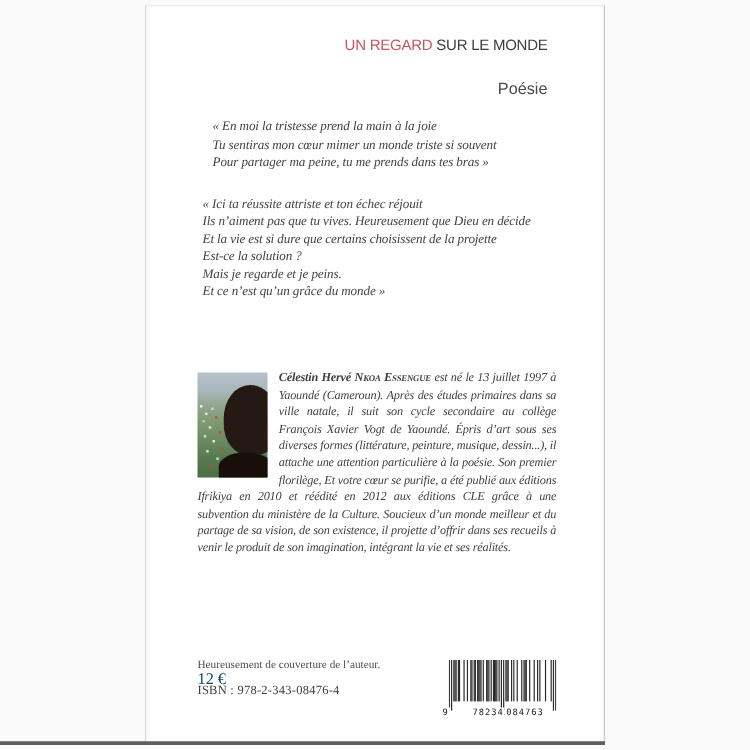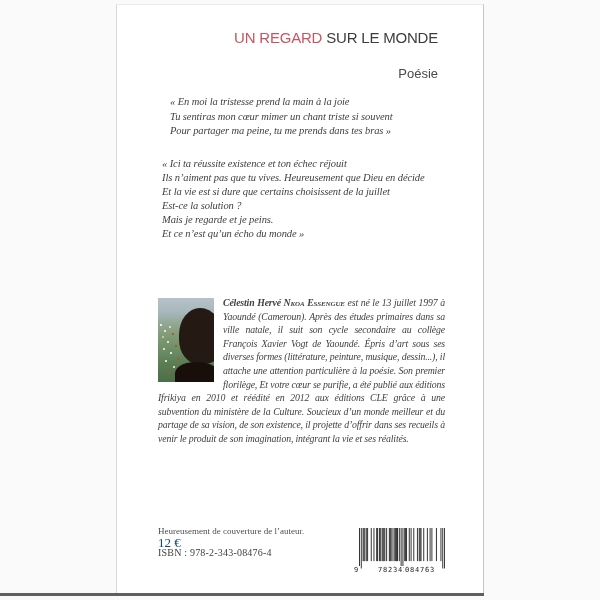--- a/index.html
+++ b/index.html
@@ -16,21 +16,21 @@
     border-top:1px solid #ececec;
   }
   .bottom-edge{
     position:absolute;left:0;top:593px;width:484px;height:3px;
     background:#5f5f5f;
   }
   .title-block{
     position:absolute;top:24px;right:45px;text-align:right;
     font-family:"Liberation Sans", sans-serif;
   }
-  .title-line{font-size:15px;letter-spacing:-0.2px;color:#3c3c3c;white-space:pre;}
+  .title-line{font-size:12px;letter-spacing:-0.2px;color:#3c3c3c;white-space:pre;}
   .subtitle{font-size:13px;color:#4a4a4a;margin-top:20px;}
   .quote{
     font-style:italic;color:#414141;font-size:10.5px;line-height:14.5px;
     letter-spacing:-0.1px;white-space:pre;
   }
   .quote1{position:absolute;left:53px;top:90px;}
   .quote2{position:absolute;left:45px;top:152px;line-height:14.1px;}
   .bio{
     position:absolute;left:41px;top:291px;width:287px;
     font-style:italic;font-size:9.8px;line-height:13.6px;
@@ -77,23 +77,23 @@
 </head>
 <body>
 
 <div class="cover">
 
   <div class="title-block">
     <div class="title-line"><span style="color: rgb(199, 85, 96);">UN REGARD</span><span> SUR LE MONDE</span></div>
     <div class="subtitle">Poésie</div>
   </div>
 
-  <div class="quote quote1"><div>« En moi la tristesse prend la main à la joie</div><div>Tu sentiras mon cœur mimer un chant triste si souvent</div><div>Pour partager ma peine, tu me prends dans tes bras »</div></div>
+  <div class="quote quote1"><div>« En moi la tristesse prend la main à la joie</div><div>Tu sentiras mon cœur mimer un monde triste si souvent</div><div>Pour partager ma peine, tu me prends dans tes bras »</div></div>
 
-  <div class="quote quote2"><div>« Ici ta réussite existence et ton échec réjouit</div><div>Ils n’aiment pas que tu vives. Heureusement que Dieu en décide</div><div>Et la vie est si dure que certains choisissent de la juillet</div><div>Est-ce la solution ?</div><div>Mais je regarde et je peins.</div><div>Et ce n’est qu’un écho du monde »</div></div>
+  <div class="quote quote2"><div>« Ici ta réussite attriste et ton échec réjouit</div><div>Ils n’aiment pas que tu vives. Heureusement que Dieu en décide</div><div>Et la vie est si dure que certains choisissent de la projette</div><div>Est-ce la solution ?</div><div>Mais je regarde et je peins.</div><div>Et ce n’est qu’un grâce du monde »</div></div>
 
   <div class="bio">
     <span class="photo">
       <span class="head"></span>
       <span class="shoulder"></span>
     </span><span><span class="seg-bold">Célestin Hervé </span><span class="seg-bold-smallcaps">Nkoa Essengue</span><span class="seg-normal"> est né le 13 juillet 1997 à Yaoundé (Cameroun). Après des études primaires dans sa ville natale, il suit son cycle secondaire au collège François Xavier Vogt de Yaoundé. Épris d’art sous ses diverses formes (littérature, peinture, musique, dessin...), il attache une attention particulière à la poésie. Son premier florilège, Et votre cœur se purifie, a été publié aux éditions Ifrikiya en 2010 et réédité en 2012 aux éditions CLE grâce à une subvention du ministère de la Culture. Soucieux d’un monde meilleur et du partage de sa vision, de son existence, il projette d’offrir dans ses recueils à venir le produit de son imagination, intégrant la vie et ses réalités.</span></span>
   </div>
 
   <div class="credit">Heureusement de couverture de l’auteur.</div>
   <div class="isbn">ISBN : 978-2-343-08476-4</div>

